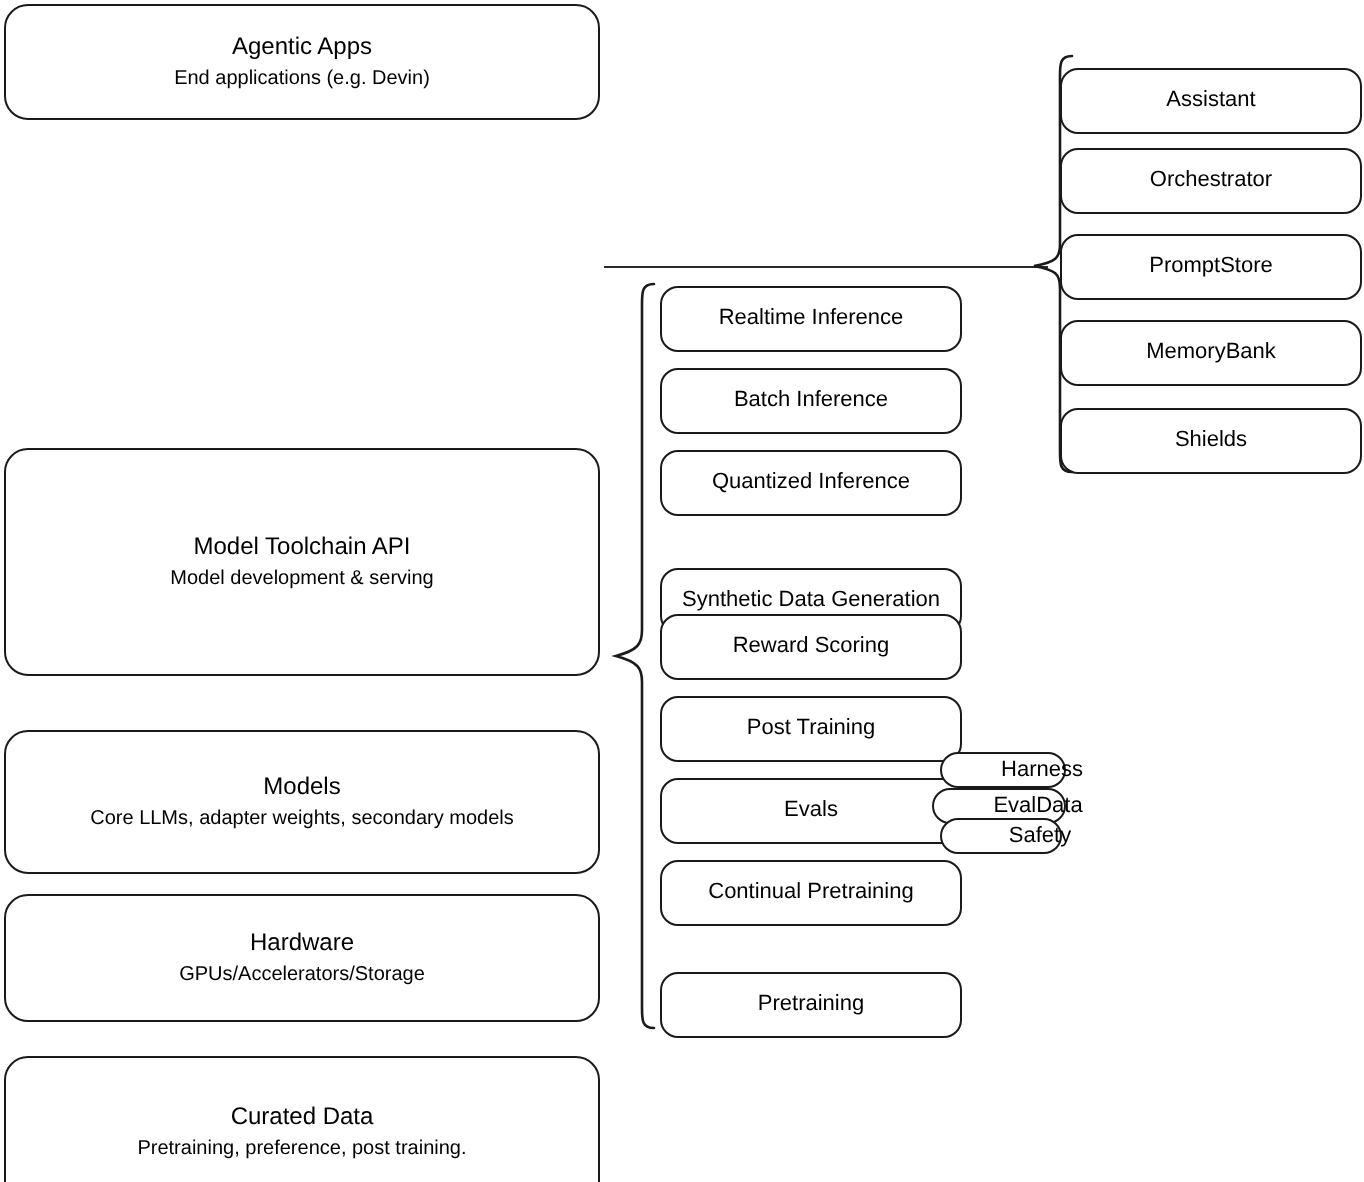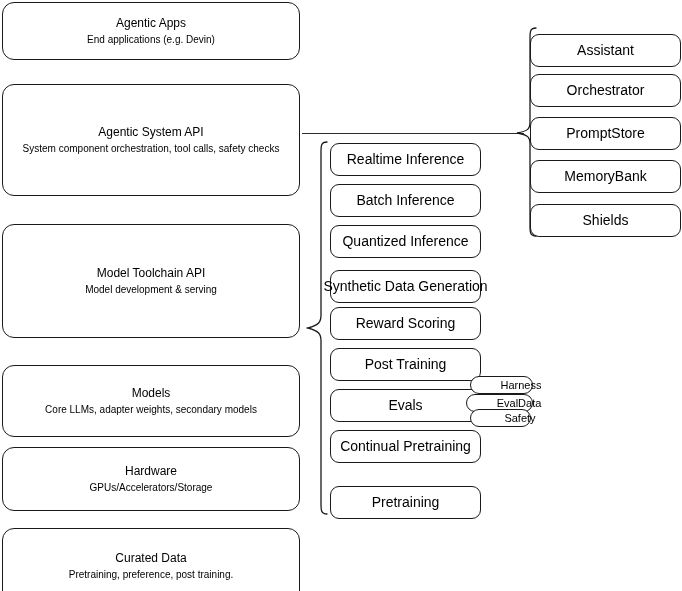--- a/index.html
+++ b/index.html
@@ -47,21 +47,21 @@
   .layer-box {
     left: 2px;
     width: 298px;
     border-radius: 12px;
   }
   .item-box {
     border-radius: 9px;
     height: 33px;
   }
   .item-box .title {
-    font-size: 14px;
+    font-size: 11px;
   }
   .mid-box { left: 330px; width: 151px; }
   .right-box { left: 530px; width: 151px; }
 
   
   .pill {
     position: absolute;
     box-sizing: border-box;
     border: 1px solid #1a1a1a;
     border-radius: 14px;
@@ -94,24 +94,20 @@
 </head>
 <body>
 
 <div id="canvas">
 
   <div class="box layer-box" style="top:2px; height:58px;">
     <div class="title">Agentic Apps</div>
     <div class="subtitle">End applications (e.g. Devin)</div>
   </div>
 
-  <div class="box layer-box" style="top:84px; height:112px;">
-    <div class="title">Agentic System API</div>
-    <div class="subtitle">System component orchestration, tool calls, safety checks</div>
-  </div>
 
   <div class="box layer-box" style="top:224px; height:114px;">
     <div class="title">Model Toolchain API</div>
     <div class="subtitle">Model development &amp; serving</div>
   </div>
 
   <div class="box layer-box" style="top:365px; height:72px;">
     <div class="title">Models</div>
     <div class="subtitle">Core LLMs, adapter weights, secondary models</div>
   </div>
@@ -142,21 +138,21 @@
 
   <div class="box item-box mid-box" style="top:143px;">
     <div class="title">Realtime Inference</div>
   </div>
   <div class="box item-box mid-box" style="top:184px;">
     <div class="title">Batch Inference</div>
   </div>
   <div class="box item-box mid-box" style="top:225px;">
     <div class="title">Quantized Inference</div>
   </div>
-  <div class="box item-box mid-box" style="top:270px;">
+  <div class="box item-box mid-box" style="top:284px;">
     <div class="title">Synthetic Data Generation</div>
   </div>
   <div class="box item-box mid-box" style="top:307px;">
     <div class="title">Reward Scoring</div>
   </div>
   <div class="box item-box mid-box" style="top:348px;">
     <div class="title">Post Training</div>
   </div>
   <div class="box item-box mid-box" style="top:389px;">
     <div class="title">Evals</div>

